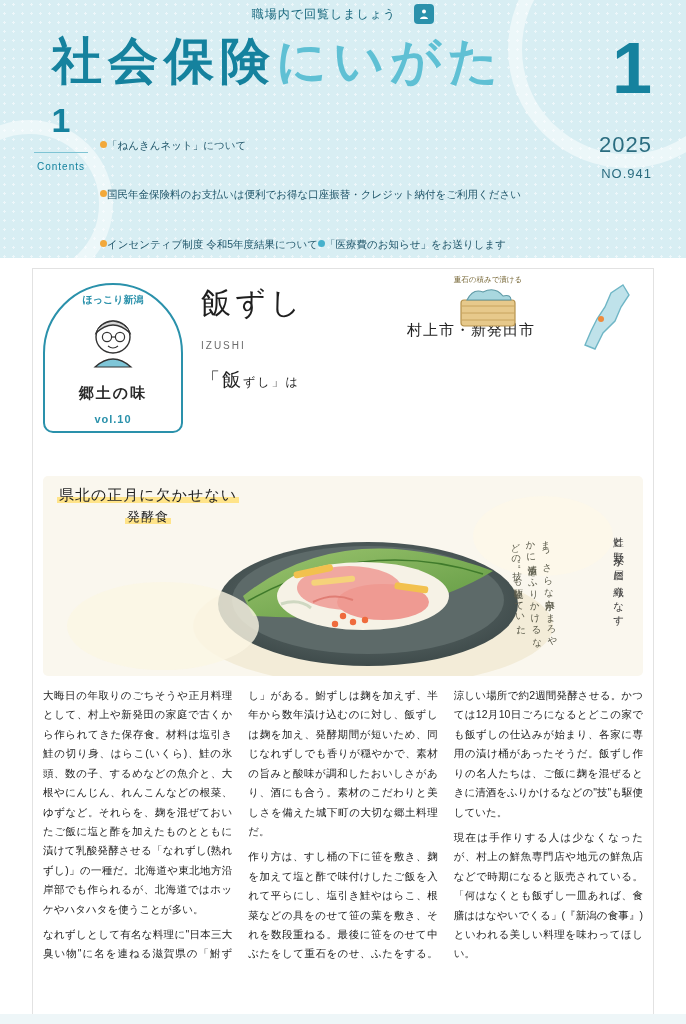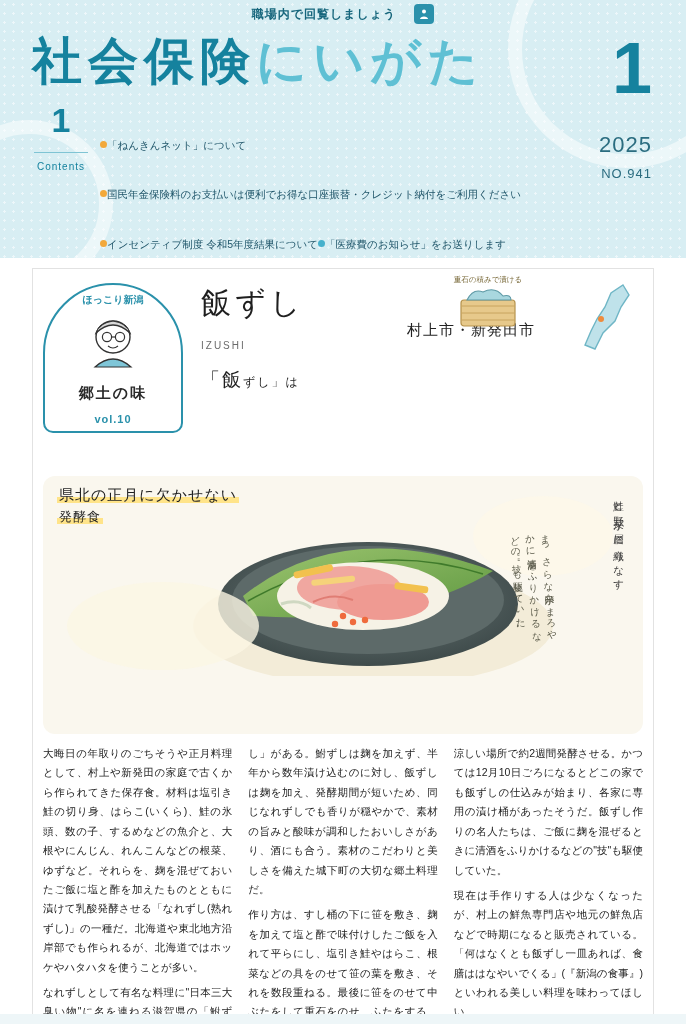--- a/index.html
+++ b/index.html
@@ -42,36 +42,36 @@
 
   .top-strip {
     position: relative;
     height: 28px;
     display: flex;
     align-items: center;
     justify-content: center;
     gap: 18px;
     color: #16667c;
     font-size: 12px;
-    font-weight: bold;
+    font-weight: normal;
     letter-spacing: 1px;
   }
   .top-strip .icon-badge {
     width: 20px; height: 20px;
     border-radius: 4px;
     background: #2a91ab;
     color: #fff;
     font-size: 11px;
     display: flex; align-items: center; justify-content: center;
   }
 
   .masthead {
     position: relative;
     margin-top: 6px;
-    padding-left: 32px;
+    padding-left: 52px;
   }
   .title-jp {
     font-family: "DejaVu Sans", sans-serif;
     font-size: 50px;
     font-weight: bold;
     letter-spacing: 6px;
     color: #15829e;
     line-height: 1.1;
     white-space: nowrap;
   }
@@ -262,24 +262,25 @@
     position: absolute;
     right: 4px;
     top: 2px;
     width: 72px;
     height: 78px;
   }
 
   .photo-band {
     position: relative;
     margin-top: 4px;
-    height: 258px;
+    height: 200px;
     background: #faf7ee;
     overflow: hidden;
-    border-radius: 12px;
+    border-radius: 5px;
+    text-align: center;
   }
   .photo-head {
     position: absolute;
     left: 14px; top: 8px;
     color: #1f1f1f;
     font-size: 15px;
     letter-spacing: 1px;
     line-height: 1.5;
     z-index: 4;
   }

